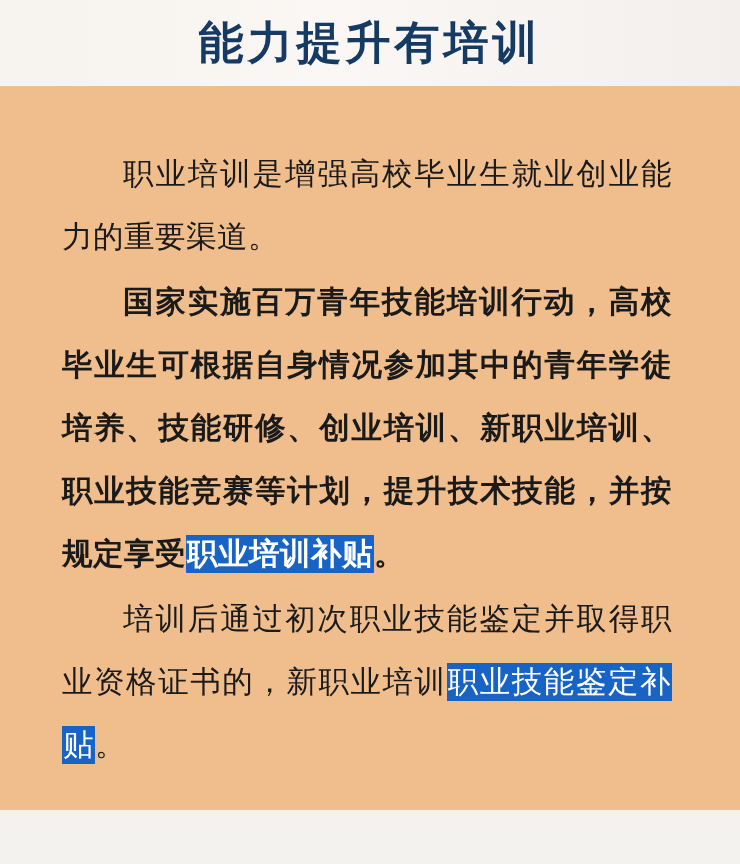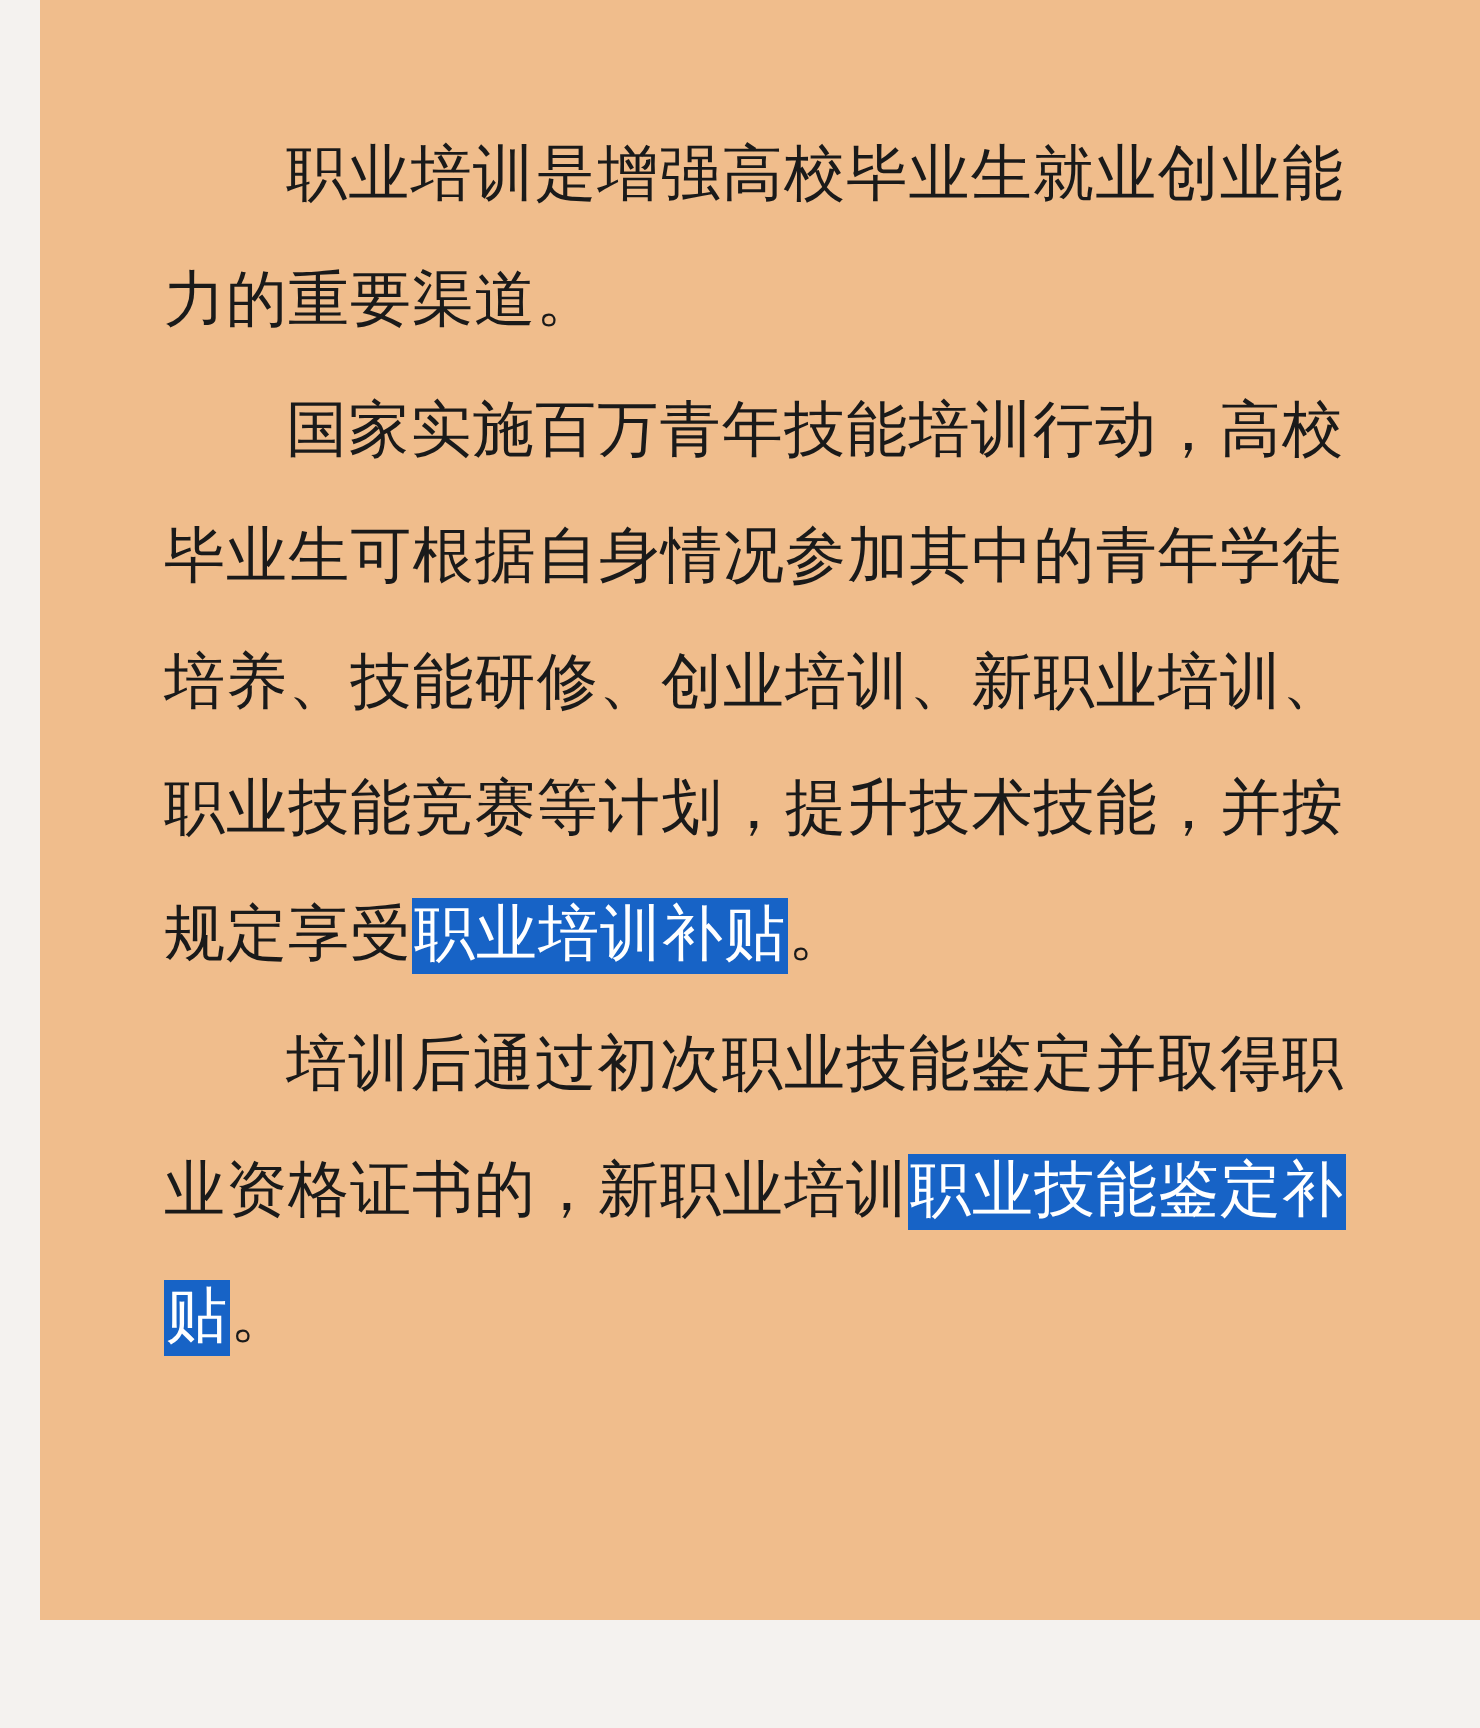--- a/index.html
+++ b/index.html
@@ -36,54 +36,57 @@
     color: #153a63;
     letter-spacing: 4px;
     line-height: 1;
     text-align: center;
   }
   .body-area {
     flex: 1 1 auto;
     background: #f0bd8c;
     padding: 56px 68px 30px 62px;
     box-sizing: border-box;
-    margin-left: 20px;
   }
   .para {
     font-family: "Liberation Sans", "DejaVu Sans", sans-serif;
     font-size: 30.5px;
     line-height: 63px;
     color: #1a1a1a;
     text-indent: 61px;
     text-align: justify;
     text-justify: inter-ideograph;
     margin: 0 0 2px 0;
     letter-spacing: 0.5px;
   }
   .para.second {
     margin-top: 0;
+    font-weight: bold;
   }
   .hl {
     background: #1763c6;
     color: #ffffff;
     padding: 1px 1px 3px 1px;
     box-decoration-break: clone;
     -webkit-box-decoration-break: clone;
   }
   .footer-strip {
     height: 54px;
     background: #f4f2ef;
     flex: 0 0 auto;
   }
 </style>
 </head>
 <body>
 
 <div class="page">
 
+  <div class="header">
+    <div class="header-title">能力提升有培训</div>
+  </div>
 
   <div class="body-area">
 
     <p class="para">
       <span>职业培训是增强高校毕业生就业创业能力的重要渠道。</span>
     </p>
 
     <p class="para second">
       <span>国家实施百万青年技能培训行动，高校毕业生可根据自身情况参加其中的青年学徒培养、技能研修、创业培训、新职业培训、职业技能竞赛等计划，提升技术技能，并按规定享受</span><span class="hl">职业培训补贴</span><span>。</span>
     </p>

